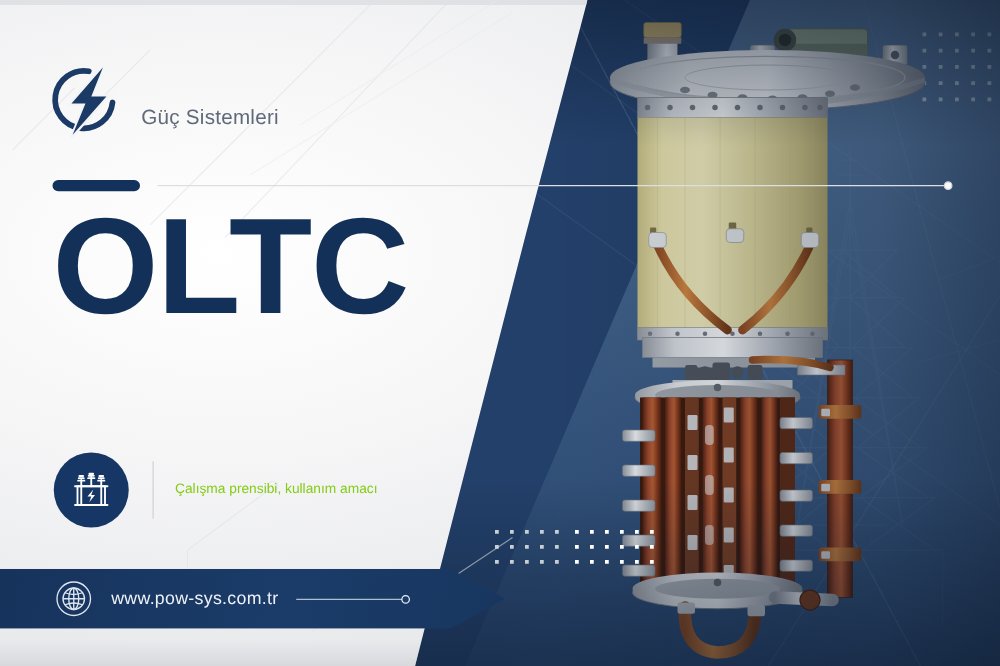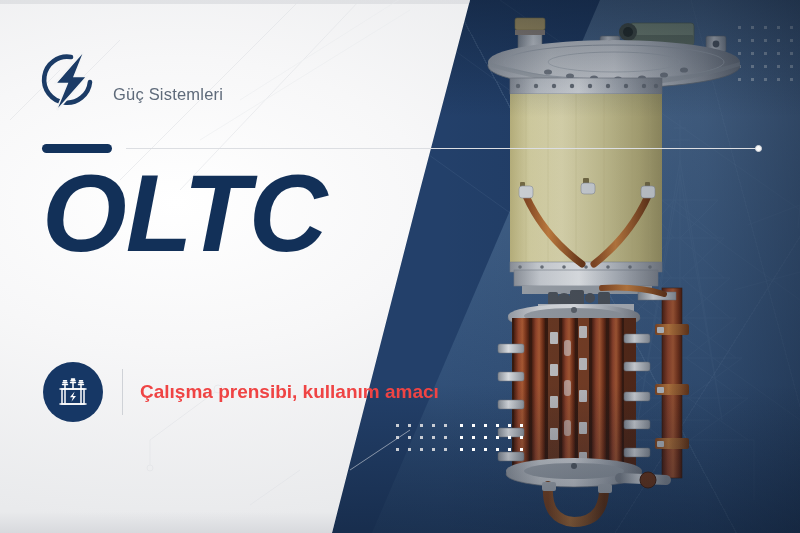--- a/index.html
+++ b/index.html
@@ -86,36 +86,36 @@
   
   .rule-row { position:absolute; left:42px; top:142px; width:720px; height:12px; display:flex; align-items:center; }
   .rule-bar { width:70px; height:9px; border-radius:5px; background:#12325c; flex:none; }
   .rule-line { flex:1; height:1px; background:#dcdee2; margin-left:14px; }
   .rule-dot { width:7px; height:7px; border:1px solid #d2d5da; border-radius:50%; background:#fafafa; margin-left:-3px; flex:none; }
 
   
   .h1 {
     position:absolute; left:42px; top:163px;
     font-size:109px; font-weight:700; color:#123058;
-    letter-spacing:-1px; line-height:.93;font-style:italic;
+    letter-spacing:-1px; line-height:.93;
   }
   .h2 {
     position:absolute; left:42px; top:262px;
     font-size:84px; font-weight:300; color:#183a63;
     letter-spacing:-1.5px; line-height:1;
   }
 
   
   .sub-row { position:absolute; left:43px; top:362px; display:flex; align-items:center; }
   .sub-badge {
     width:60px; height:60px; border-radius:50%; background:#163765; flex:none;
     display:flex; align-items:center; justify-content:center;
   }
   .sub-div { width:1px; height:46px; background:#cfd2d7; margin:0 17px 0 19px; flex:none; }
-  .sub-txt { font-size:19px; line-height:1.55; color:#ef4444; font-weight:700; }
+  .sub-txt { font-size:11px; line-height:1.55; color:#84cc16; font-weight:400; }
 
   
   .urlbar {
     position:absolute; left:0; top:455px; width:420px; height:48px;
     clip-path:polygon(0 0, 360px 0, 404px 24px, 360px 48px, 0 48px);
     background:linear-gradient(100deg,#16335c 0%,#1b3c69 55%,#17355e 100%);
     display:flex; align-items:center;
   }
   .url-globe { margin-left:44px; flex:none; }
   .url-txt {
@@ -506,14 +506,27 @@
         </g>
         <path d="M18.6 16.5 L14 22.2 L17 22.2 L15.4 26.8 L20 21 L17 21 Z" fill="#ffffff"></path>
       </svg>
     </div>
     <div class="sub-div"></div>
     <div class="sub-txt">
       <div>Çalışma prensibi, kullanım amacı</div>
     </div>
   </div>
 
+  <div class="urlbar">
+    <svg class="url-globe" width="30" height="30" viewBox="0 0 30 30">
+      <circle cx="15" cy="15" r="13.4" fill="none" stroke="#dde5ee" stroke-width="1.1"></circle>
+      <circle cx="15" cy="15" r="8.6" fill="none" stroke="#dde5ee" stroke-width="1.1"></circle>
+      <ellipse cx="15" cy="15" rx="4" ry="8.6" fill="none" stroke="#dde5ee" stroke-width="1.1"></ellipse>
+      <line x1="6.4" y1="15" x2="23.6" y2="15" stroke="#dde5ee" stroke-width="1.1"></line>
+      <line x1="15" y1="6.4" x2="15" y2="23.6" stroke="#dde5ee" stroke-width="1.1"></line>
+      <path d="M8 10.2 Q15 13 22 10.2 M8 19.8 Q15 17 22 19.8" fill="none" stroke="#dde5ee" stroke-width="1"></path>
+    </svg>
+    <span class="url-txt">www.pow-sys.com.tr</span>
+    <span class="url-line"></span>
+    <span class="url-enddot"></span>
+  </div>
 
 </div>
 
 </body></html>

